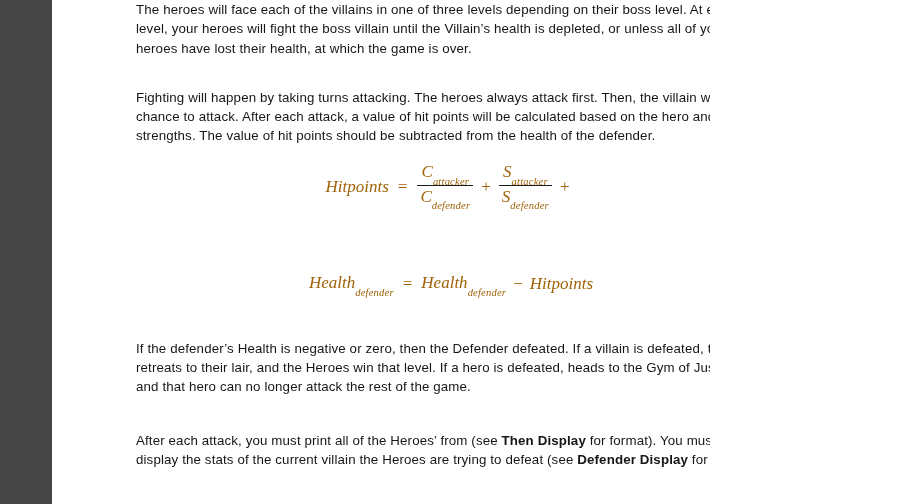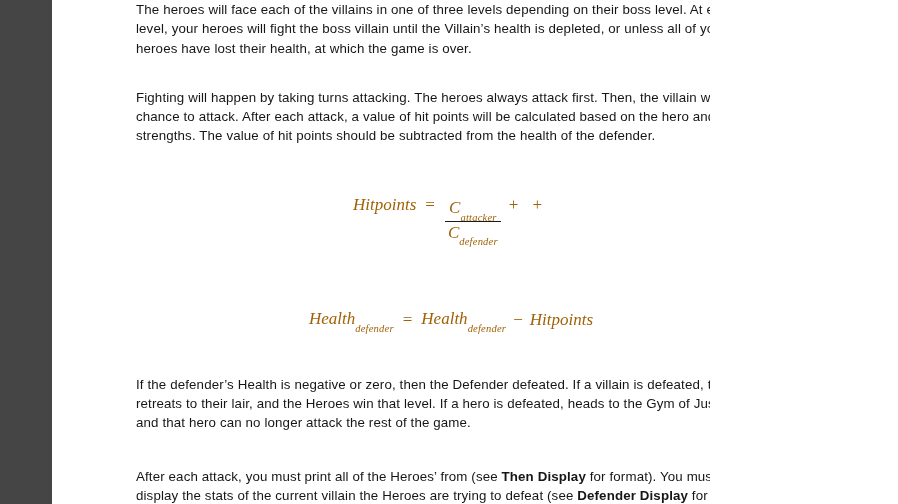--- a/index.html
+++ b/index.html
@@ -94,21 +94,20 @@
     flex-direction: column;
     align-items: center;
     vertical-align: middle;
     margin: 0 1px;
     position: relative;
     top: -1px;
   }
   .frac .num {
     padding: 0 3px 1px 3px;
     line-height: 1.08;
-    margin-top: 36px;
   }
   .frac .den {
     padding: 2px 3px 0 3px;
     border-top: 1.3px solid #1a1a1a;
     line-height: 1.08;
   }
 </style>
 </head>
 <body>
 
@@ -132,20 +131,24 @@
         <span class="tok">Hitpoints</span>
         <span class="op op-eq">=</span>
 
         <span class="frac">
           <span class="num"><span class="var"><span>C</span><span class="sub">attacker</span></span></span>
           <span class="den"><span class="var"><span>C</span><span class="sub">defender</span></span></span>
         </span>
 
         <span class="op">+</span>
 
+        <span class="frac">
+          <span class="num"><span class="var"><span>S</span><span class="sub">attacker</span></span></span>
+          <span class="den"><span class="var"><span>S</span><span class="sub">defender</span></span></span>
+        </span>
 
         <span class="op">+</span>
 
       </div>
 
       <div class="gap-3"></div>
 
 
       <div class="gap-4"></div>
 

